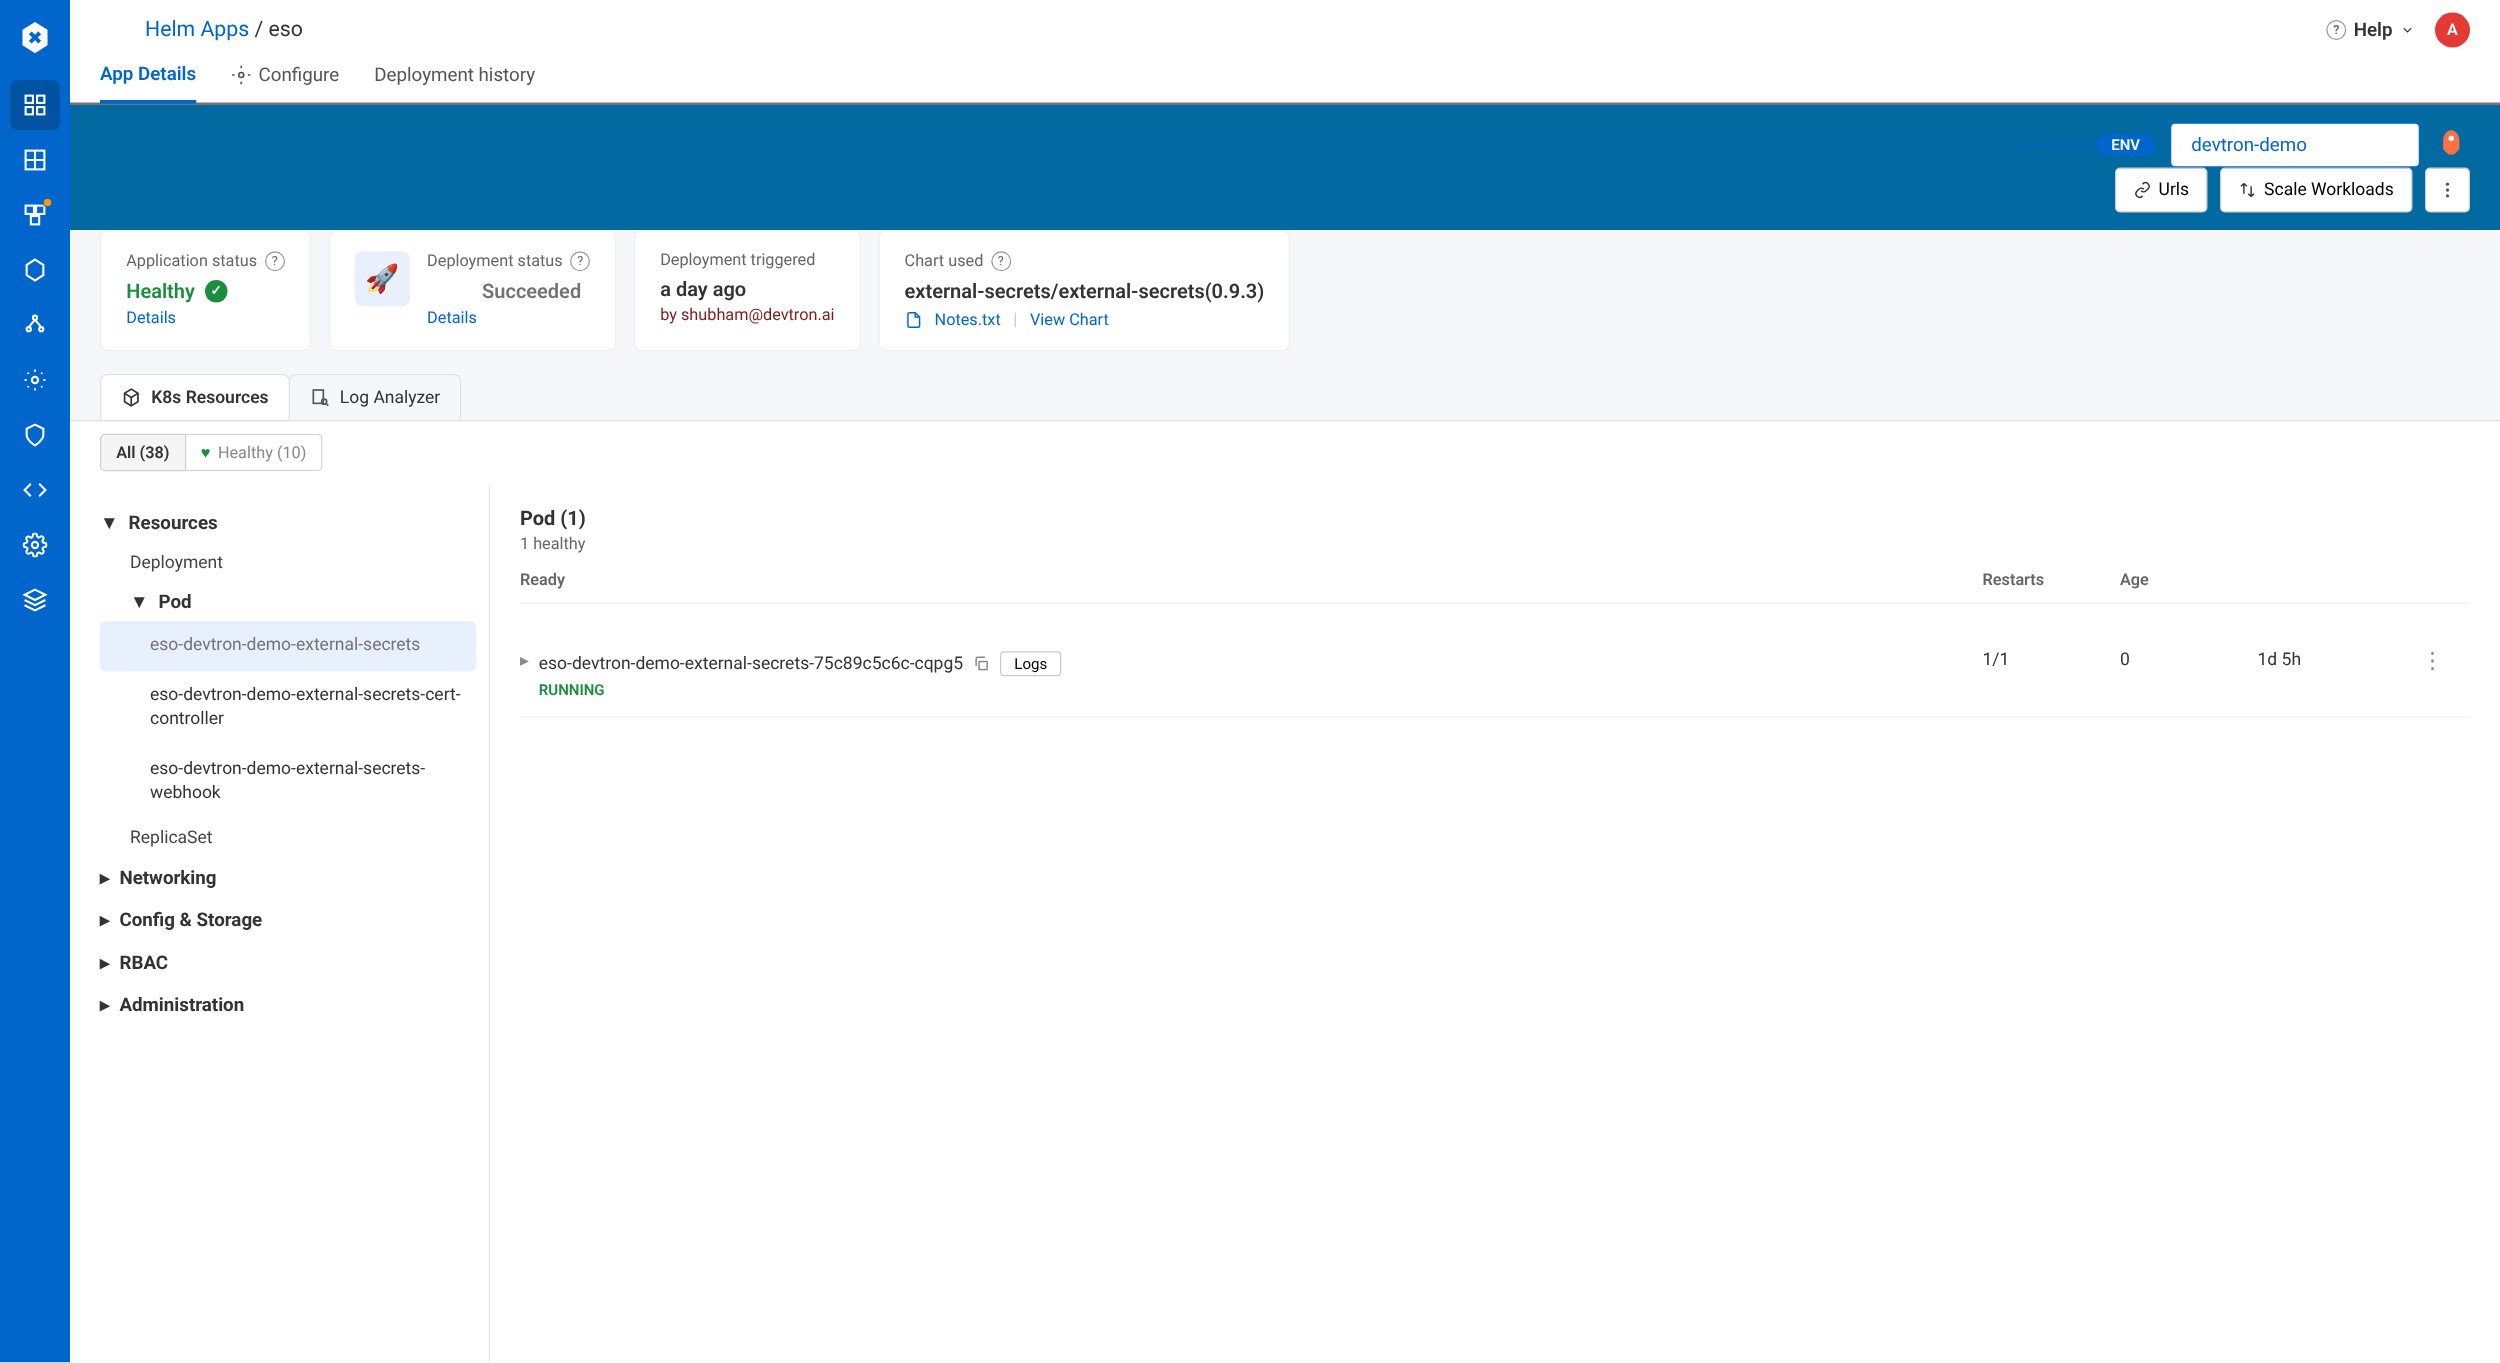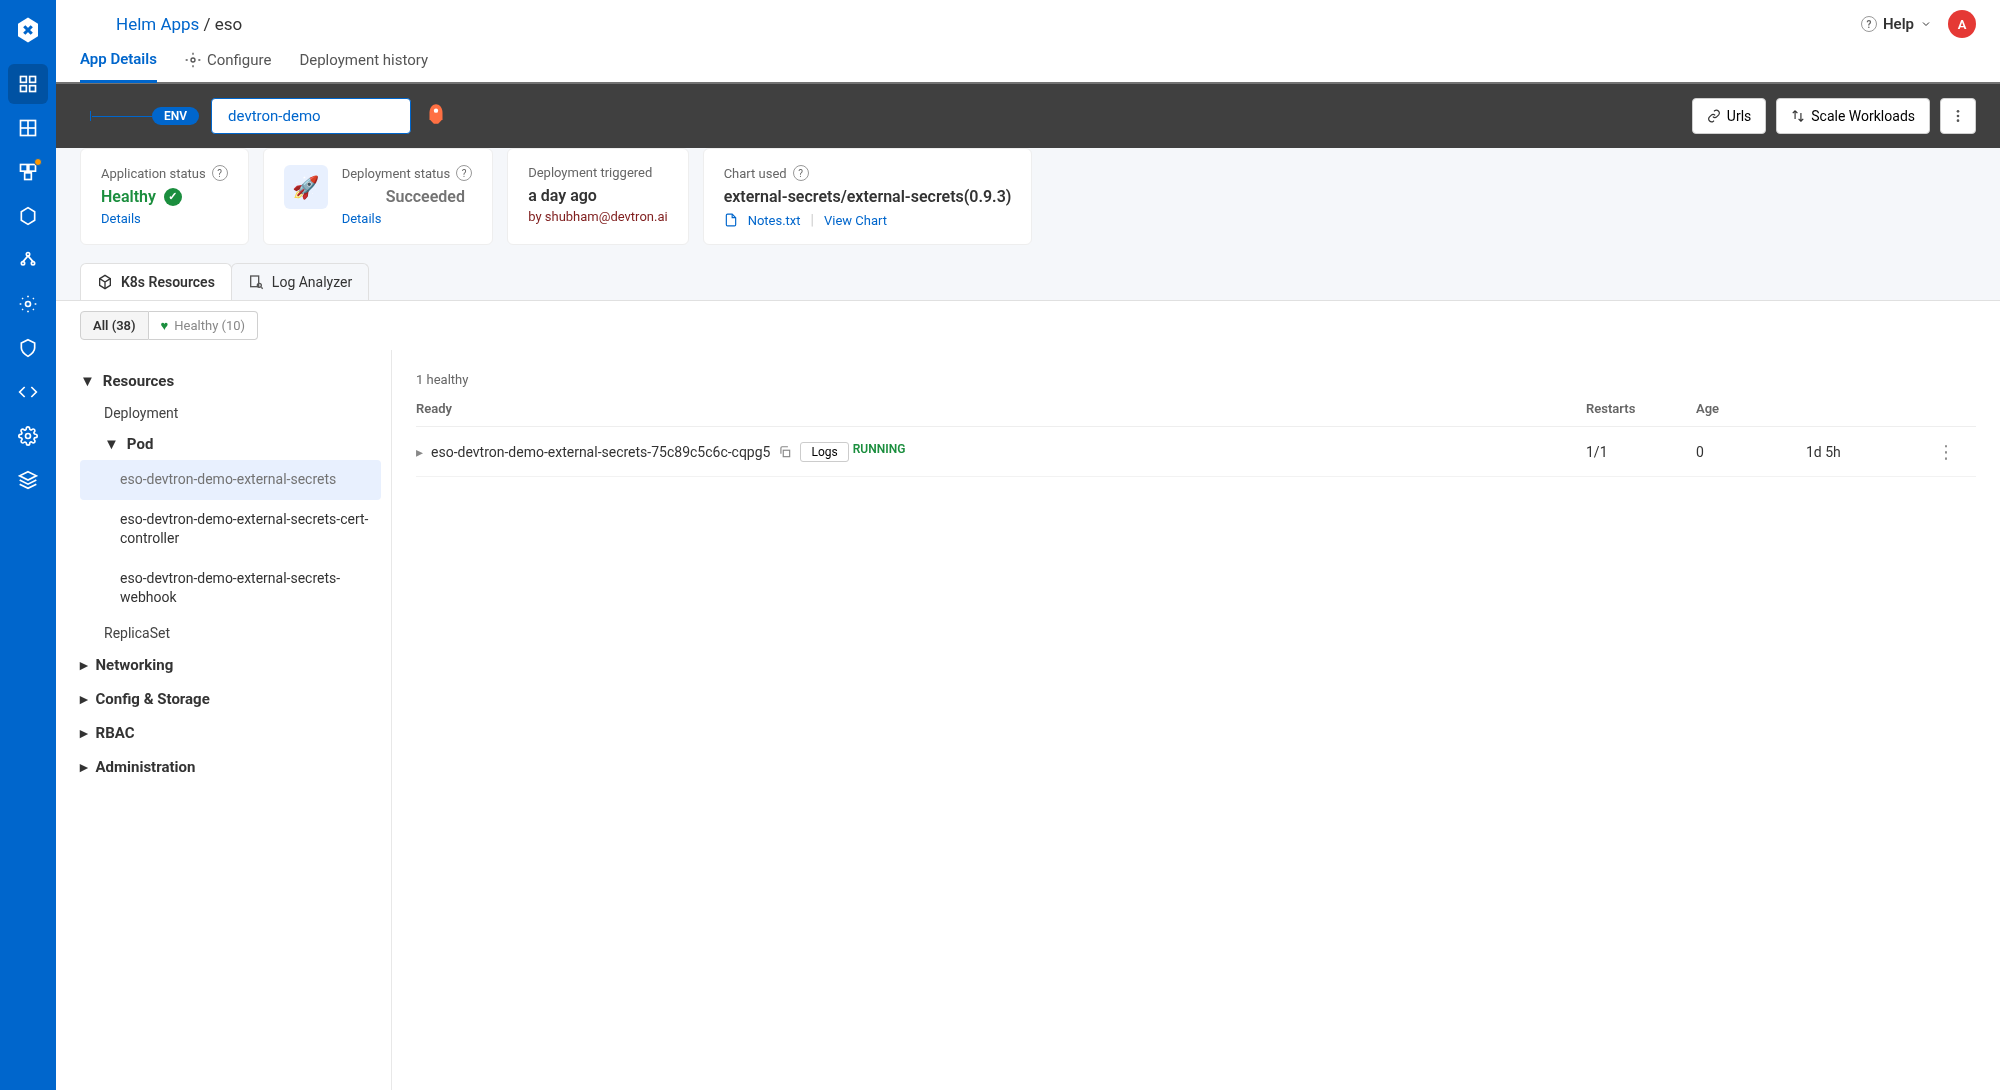--- a/index.html
+++ b/index.html
@@ -13,21 +13,21 @@
 .main { flex: 1; display: flex; flex-direction: column; overflow: hidden; }
 .topbar { display: flex; align-items: center; justify-content: space-between; padding: 10px 24px 0 24px; }
 .breadcrumb { font-size: 17px; color: #333; margin-left: 36px; }
 .breadcrumb a { color: #0066cc; text-decoration: none; }
 .top-right { display: flex; align-items: center; gap: 16px; }
 .help-btn { display: flex; align-items: center; gap: 6px; font-weight: 600; cursor: pointer; font-size: 15px; }
 .avatar { width: 28px; height: 28px; background: #e53935; color: #fff; border-radius: 50%; display: flex; align-items: center; justify-content: center; font-weight: 600; font-size: 13px; }
 .tabs { display: flex; gap: 28px; padding: 12px 24px 0 24px; border-bottom: 2px solid #737373; }
 .tab { padding-bottom: 12px; cursor: pointer; font-size: 15px; display: flex; align-items: center; gap: 6px; color: #555; }
 .tab.active { color: #0066cc; font-weight: 600; border-bottom: 3px solid #0066cc; margin-bottom: -1px; }
-.env-bar { display: flex; align-items: flex-start; justify-content: space-between; padding: 14px 24px; background: #404040; }
+.env-bar { display: flex; align-items: flex-end; justify-content: space-between; padding: 14px 24px; background: #0369a1; flex-direction: column; }
 .env-left { display: flex; align-items: center; gap: 12px; }
 .env-pill { background: #0066cc; color: #fff; padding: 2px 12px; border-radius: 12px; font-size: 12px; font-weight: 600; position: relative; }
 .env-pill::before { content: ""; position: absolute; left: -60px; top: 50%; width: 60px; height: 1px; background: #0066cc; }
 .env-pill::after { content: ""; position: absolute; left: -62px; top: 50%; transform: translateY(-50%); width: 4px; height: 10px; border-left: 1px solid #0066cc; }
 .env-select { border: 1px solid #0066cc; border-radius: 4px; padding: 8px 16px; color: #0066cc; background: #fff; min-width: 200px; font-size: 15px; }
 .rocket-icon { width: 28px; height: 28px; }
 .env-right { display: flex; gap: 10px; }
 .btn-outline { border: 1px solid #d0d0d0; background: #fff; padding: 8px 14px; border-radius: 4px; cursor: pointer; display: flex; align-items: center; gap: 6px; font-size: 14px; }
 .btn-icon { border: 1px solid #d0d0d0; background: #fff; width: 36px; height: 36px; border-radius: 4px; display: flex; align-items: center; justify-content: center; cursor: pointer; }
 .cards { display: flex; gap: 14px; padding: 0 24px 18px 24px; background: #f5f7fa; }
@@ -56,21 +56,21 @@
 .tree-item { padding: 7px 0 7px 24px; cursor: pointer; font-size: 14px; color: #444; }
 .tree-sub { font-weight: 700; font-size: 15px; padding: 7px 0 7px 24px; display: flex; align-items: center; gap: 8px; cursor: pointer; }
 .tree-pod { padding: 10px 12px 10px 40px; cursor: pointer; font-size: 14px; line-height: 1.4; border-radius: 4px; }
 .tree-pod.active { background: #e8f0fe; color: #737373; }
 .detail-panel { flex: 1; padding: 18px 24px; overflow-y: auto; }
 .detail-title { font-weight: 700; font-size: 16px; }
 .detail-sub { color: #666; font-size: 13px; margin-top: 4px; margin-bottom: 4px; }
 .table-head { display: grid; grid-template-columns: 1fr 110px 110px 110px 60px; padding: 10px 0; border-bottom: 1px solid #eee; color: #666; font-size: 13px; font-weight: 600; }
 .table-row { display: grid; grid-template-columns: 1fr 110px 110px 110px 60px; padding: 14px 0; border-bottom: 1px solid #f2f2f2; align-items: center; font-size: 14px; }
 .pod-name-cell { display: flex; align-items: center; gap: 8px; }
-.pod-name-wrap { display: flex; flex-direction: row; gap: 4px; }
+.pod-name-wrap { display: flex; flex-direction: column; gap: 4px; margin-top: 24px; }
 .pod-name-line { display: flex; align-items: center; gap: 8px; }
 .logs-btn { border: 1px solid #ccc; padding: 2px 10px; border-radius: 3px; font-size: 12px; cursor: pointer; background: #fff; }
 .running { color: #1b8e3e; font-size: 12px; font-weight: 600; }
 .caret { display: inline-block; }
 .q-icon { width: 16px; height: 16px; border: 1px solid #999; border-radius: 50%; display: inline-flex; align-items: center; justify-content: center; font-size: 10px; color: #666; }
 .heart { color: #1b8e3e; }
 .more-dots { cursor: pointer; color: #888; font-size: 18px; text-align: center; }
 </style>
 </head>
 <body>
@@ -315,20 +315,21 @@
         <span class="caret">▸</span>
         <span>RBAC</span>
       </div>
       <div class="tree-section">
         <span class="caret">▸</span>
         <span>Administration</span>
       </div>
     </div>
 
     <div class="detail-panel">
+      <div class="detail-title">Pod (1)</div>
       <div class="detail-sub">1 healthy</div>
       <div class="table-head">
         <div>Ready</div>
         <div>Restarts</div>
         <div>Age</div>
         <div></div>
       </div>
       <div class="table-row">
         <div class="pod-name-cell">
           <span class="caret" style="color:#888">▸</span>

